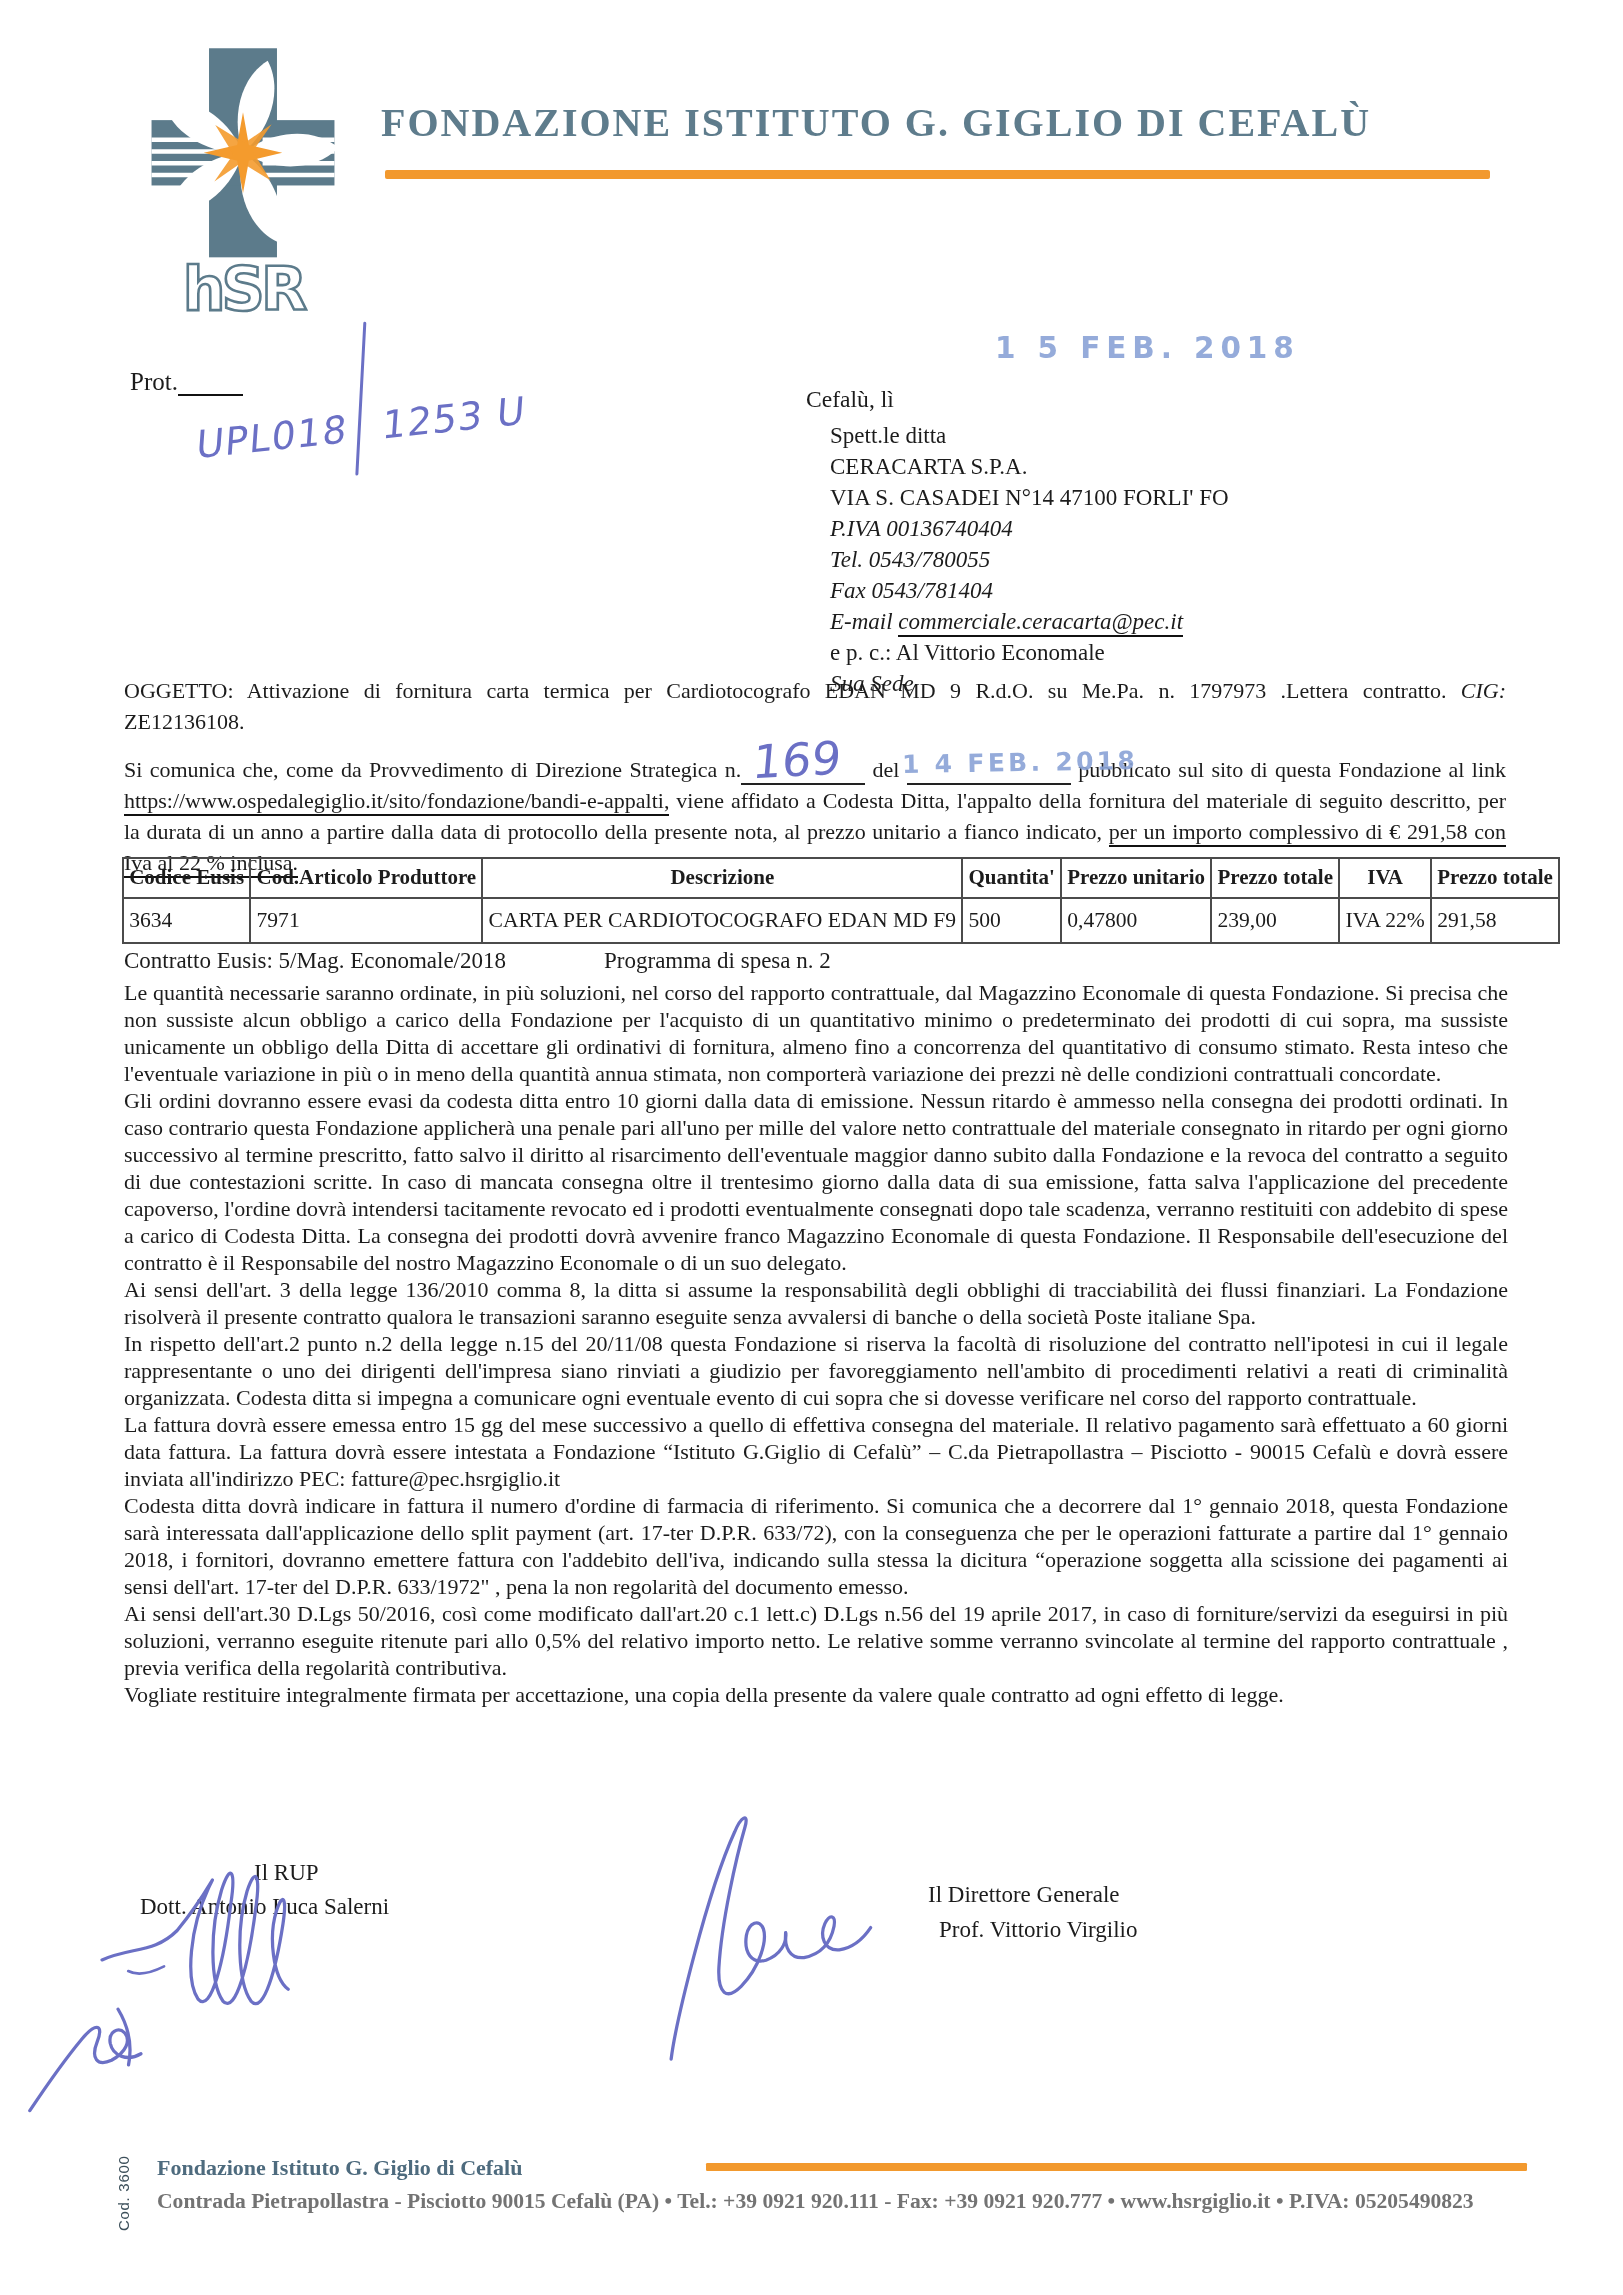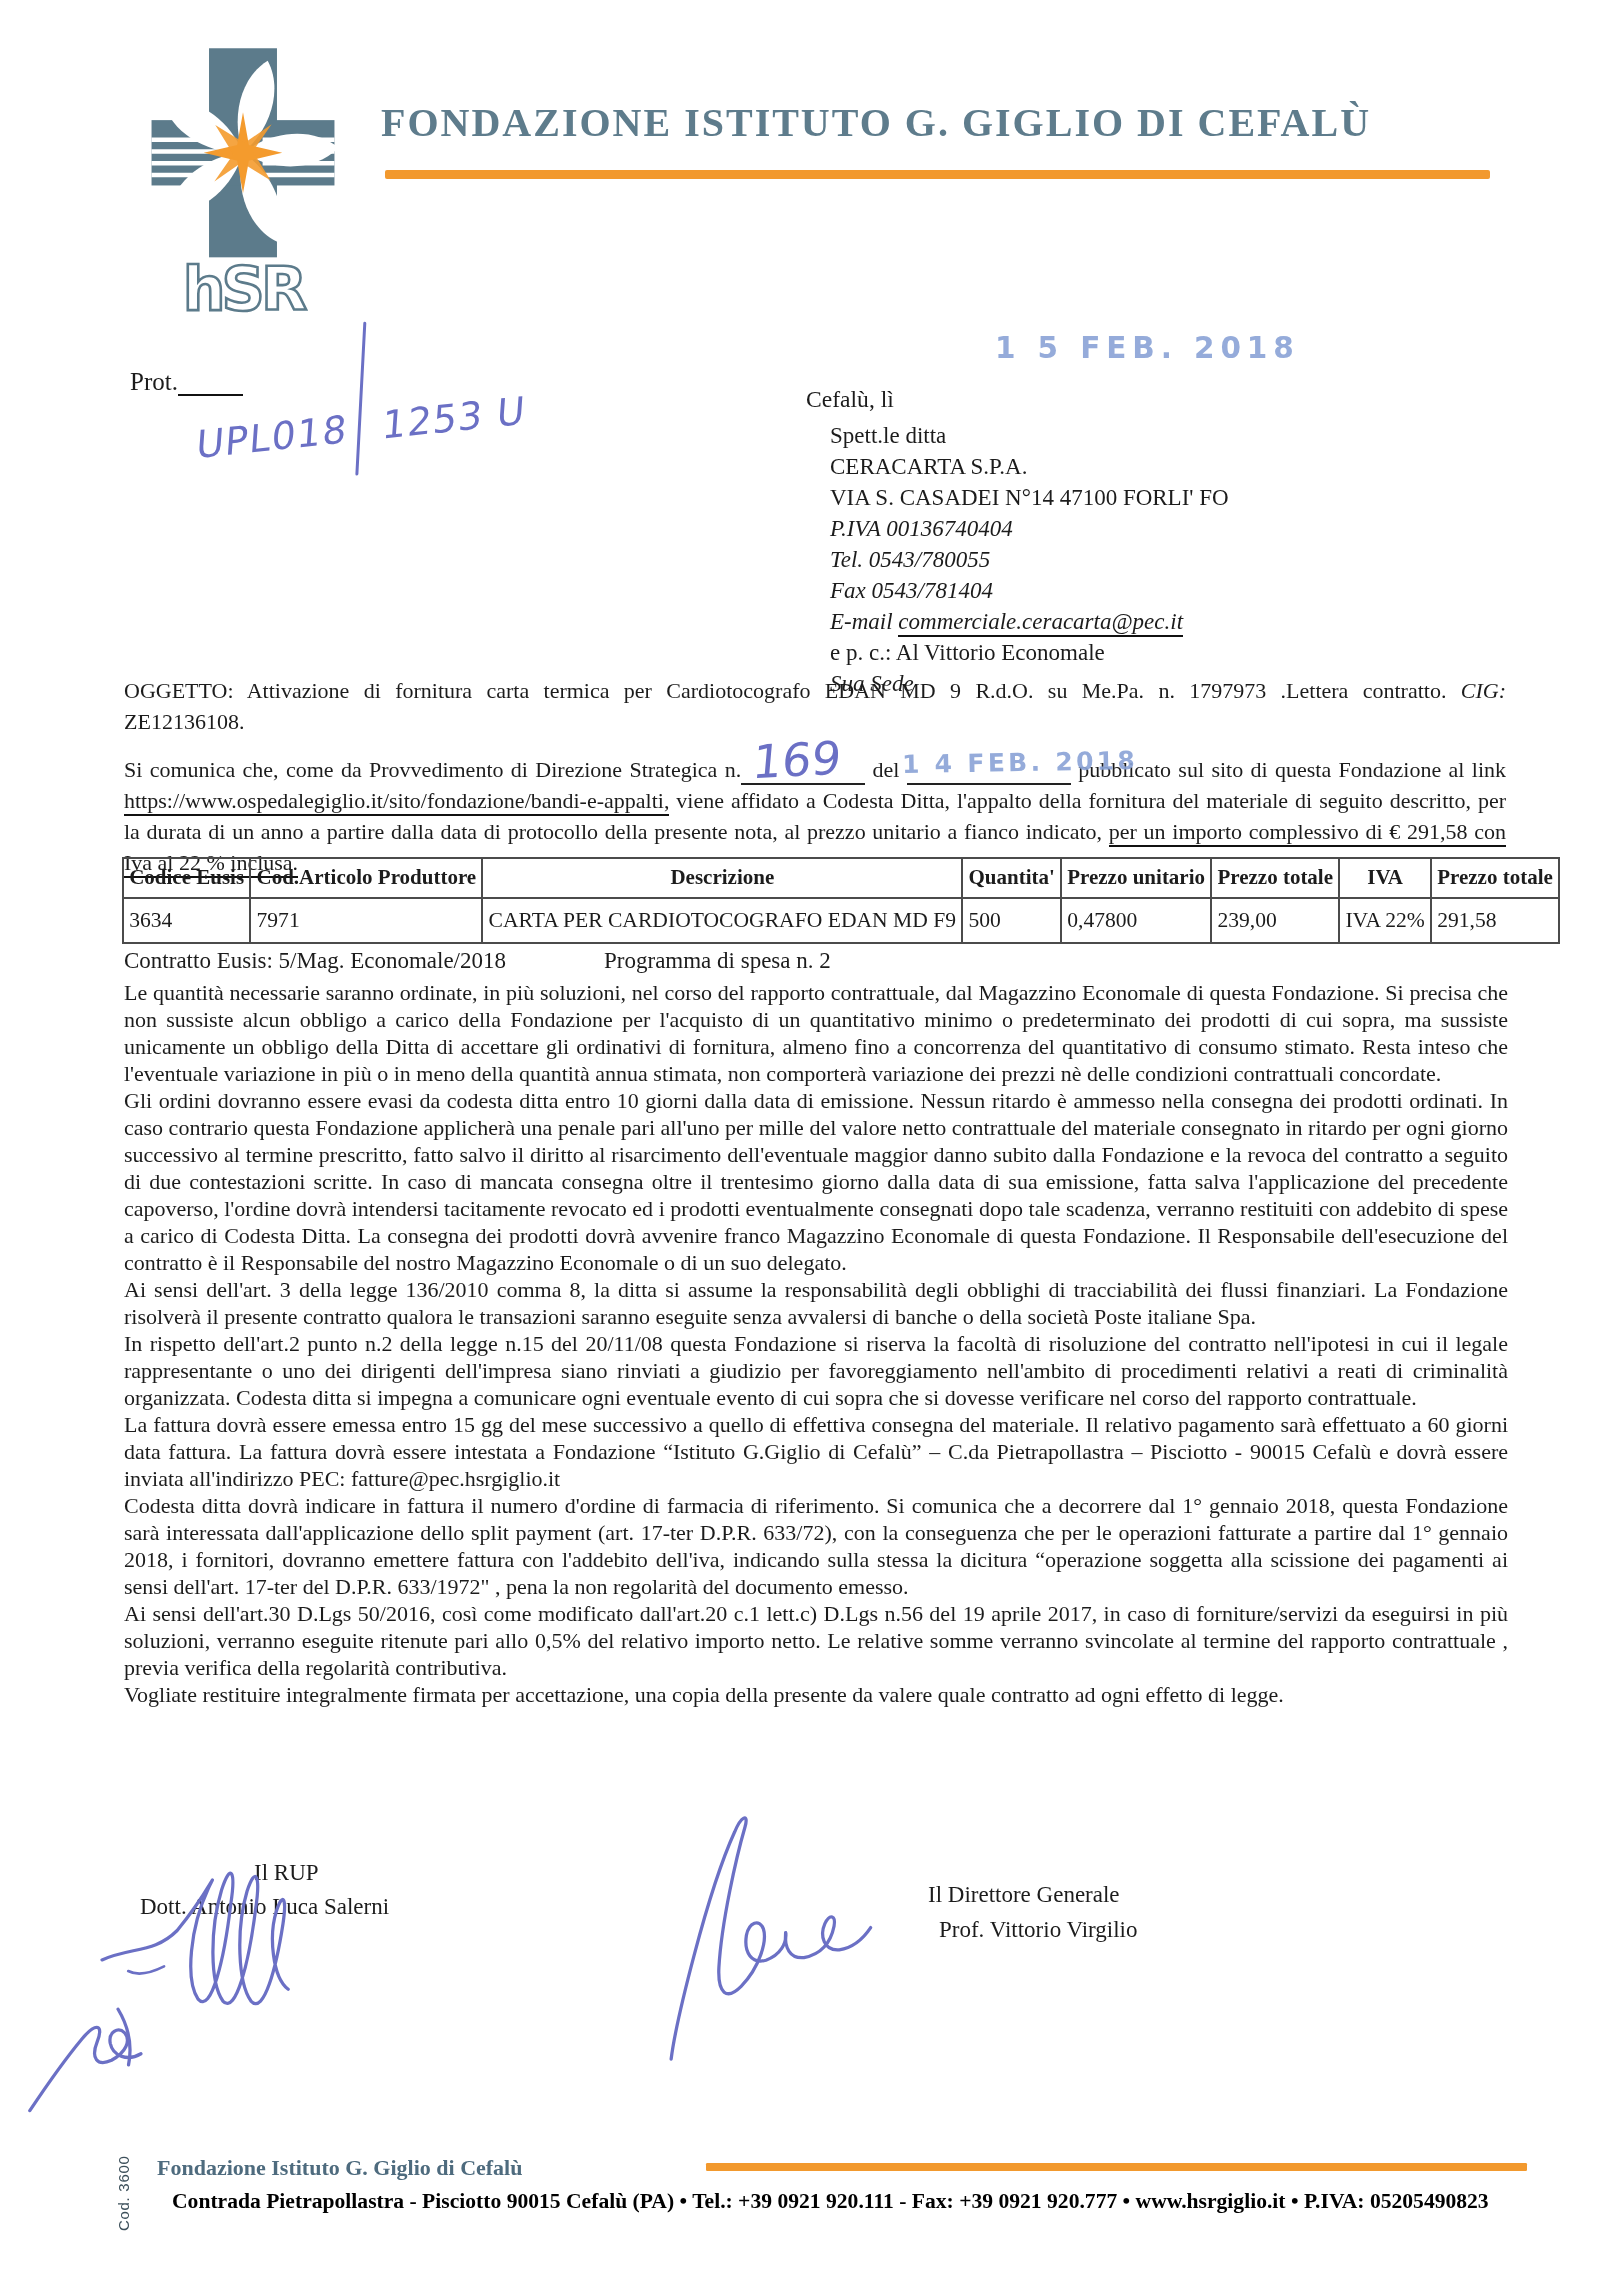--- a/index.html
+++ b/index.html
@@ -64,21 +64,21 @@
   .sig-label{position:absolute; font-size:23px; white-space:nowrap;}
   .ink{position:absolute;}
   .ink svg{display:block;}
   
   .footer-code{
     position:absolute; left:115px; top:2231px; transform:rotate(-90deg); transform-origin:0 0;
     font-family:"Liberation Sans", sans-serif; font-size:15px; color:#3c4f5a; letter-spacing:0.7px;
   }
   .footer-org{position:absolute; left:157px; top:2155px; font-size:22px; font-weight:bold; color:#4e6b7e;}
   .footer-rule{position:absolute; left:706px; top:2163px; width:821px; height:7.9px; background:#f2992e; border-radius:1.3px;}
-  .footer-contact{position:absolute; left:172px; top:2189px; font-size:21.6px; font-weight:bold; color:#000000; white-space:nowrap;}
+  .footer-contact{position:absolute; left:157px; top:2189px; font-size:21.6px; font-weight:bold; color:#737373; white-space:nowrap;}
 </style>
 </head>
 <body>
 
 <div class="page">
 
   <div class="logo">
     <svg viewBox="0 0 300 430" width="196" height="281">
 
       <g fill="#5c7b8b">

